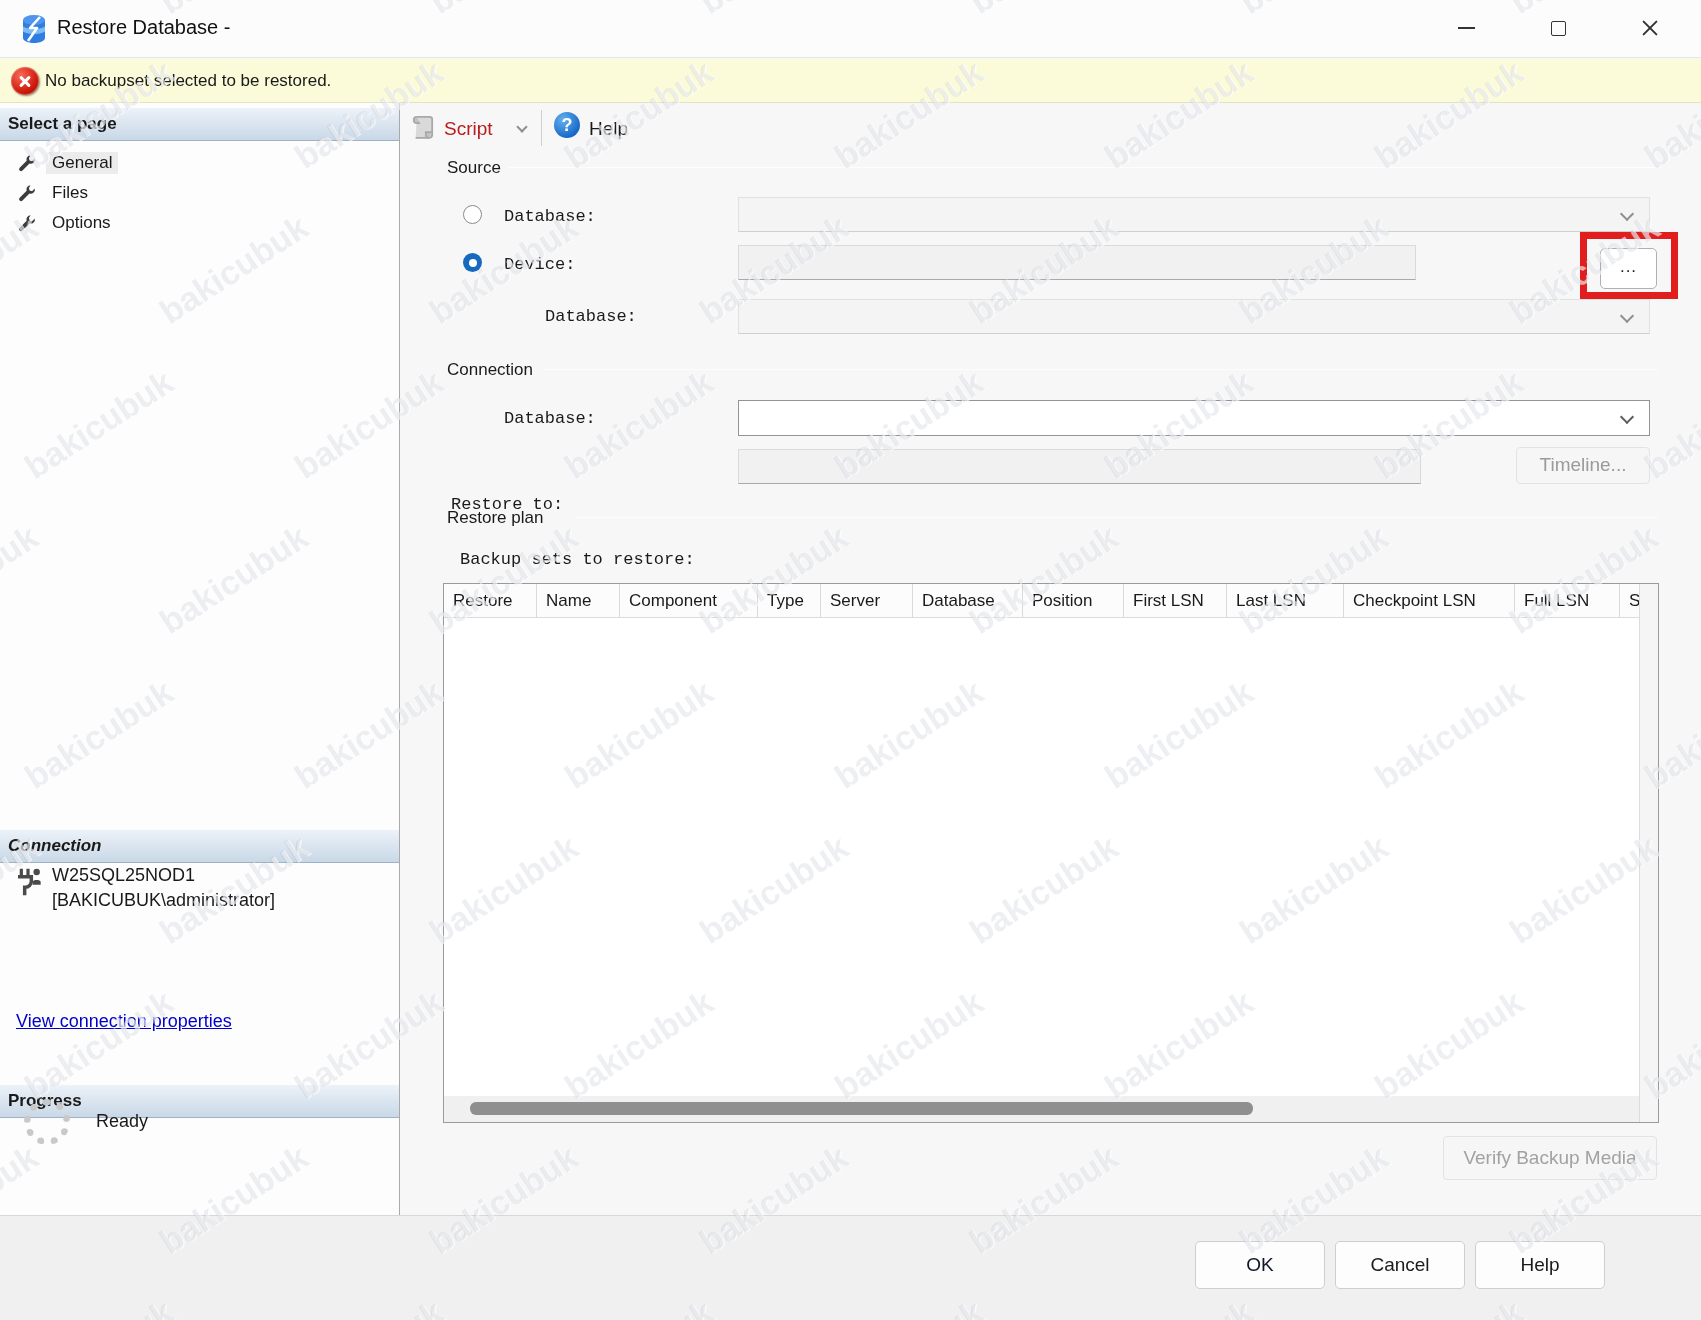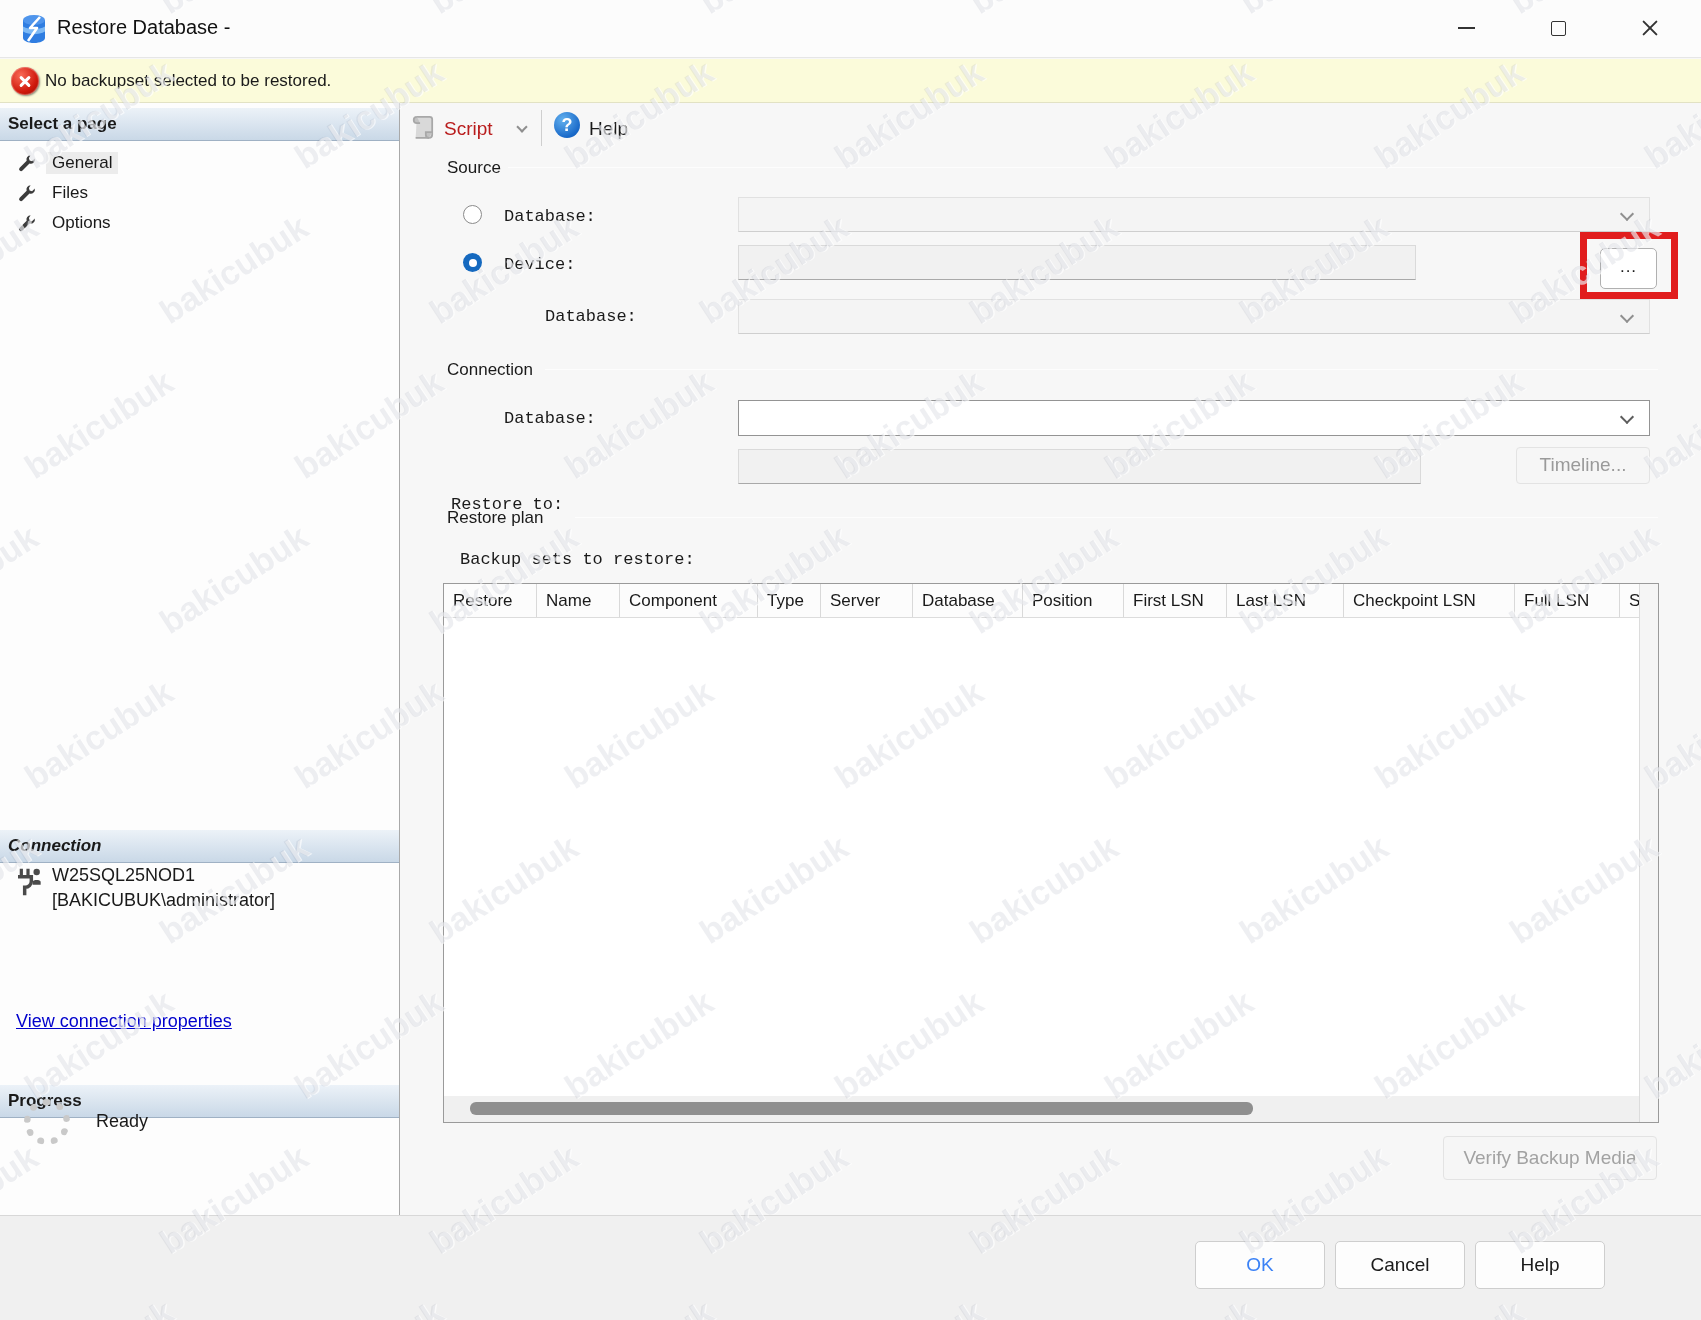--- a/index.html
+++ b/index.html
@@ -95,21 +95,21 @@
   .h-scroll { position:absolute; left:0; bottom:0; right:19px; height:26px; background:#f0f0f0; }
   .h-thumb { position:absolute; left:26px; top:6px; width:783px; height:13px; background:#8f8f8f; border-radius:6px; }
   
   .verify-btn { position:absolute; left:1443px; top:1136px; width:214px; height:44px;
     background:#f6f6f6; border:1px solid #e3e3e3; border-radius:4px;
     color:#a2a2a2; font-size:19px; text-align:center; line-height:42px; }
   .footer { position:absolute; left:0; top:1215px; width:1701px; height:105px;
     background:#f0f0f0; border-top:1px solid #d8d8d8; }
   .btn { position:absolute; top:25px; width:130px; height:48px; background:#fdfdfd;
     border:1px solid #cecece; border-radius:5px; font-size:19px; text-align:center; line-height:46px; }
-  .btn-ok { left:1195px; color:#3b82f6; }
+  .btn-ok { left:1195px; color:#0f172a; }
   .btn-cancel { left:1335px; }
   .btn-help { left:1475px; }
   
   #watermarks { position:absolute; left:0; top:0; width:1701px; height:1320px;
     pointer-events:none; z-index:50; overflow:hidden; }
   #watermarks span { position:absolute; transform:rotate(-33deg); font-size:34px; font-weight:bold;
     color:rgba(125,132,152,0.13); text-shadow:1px 1px 0 rgba(255,255,255,0.65); white-space:nowrap; }
 </style>
 </head>
 <body>

